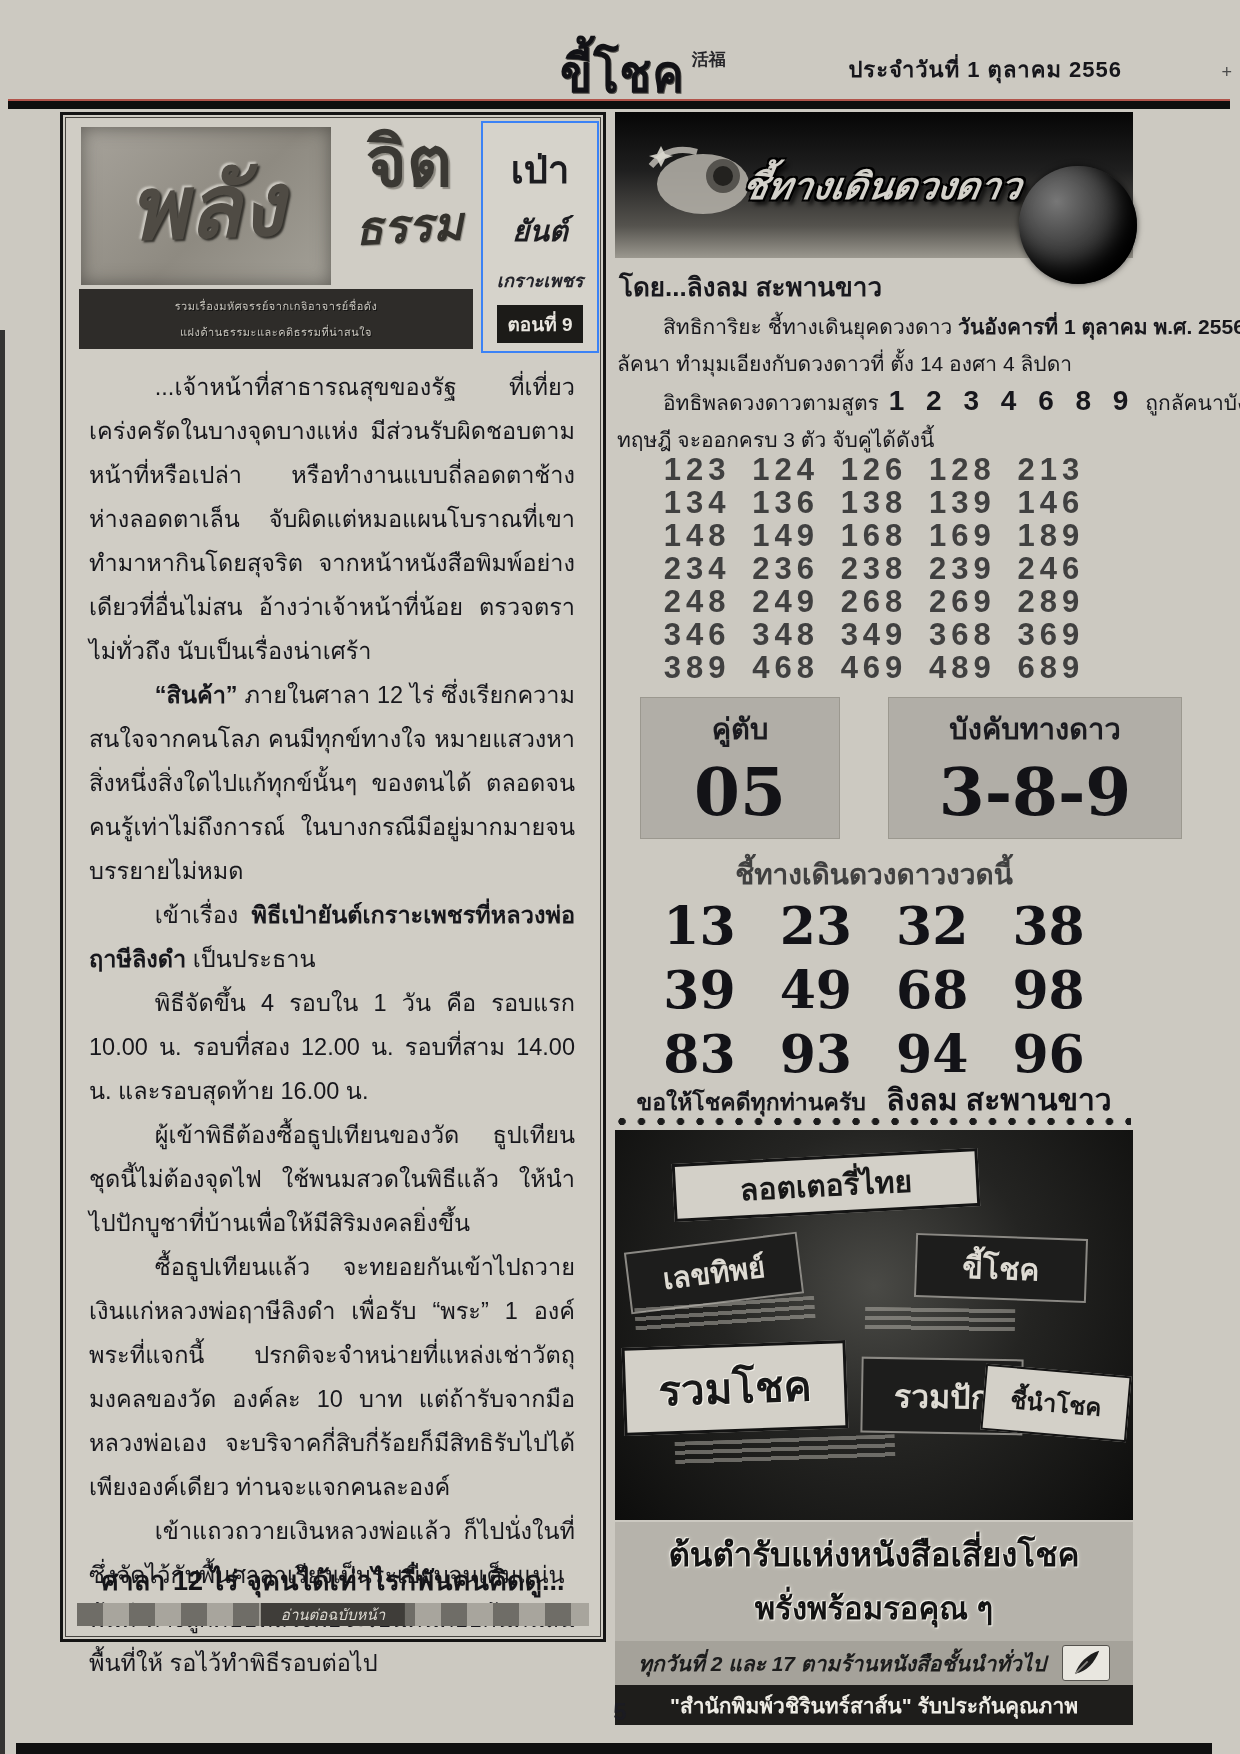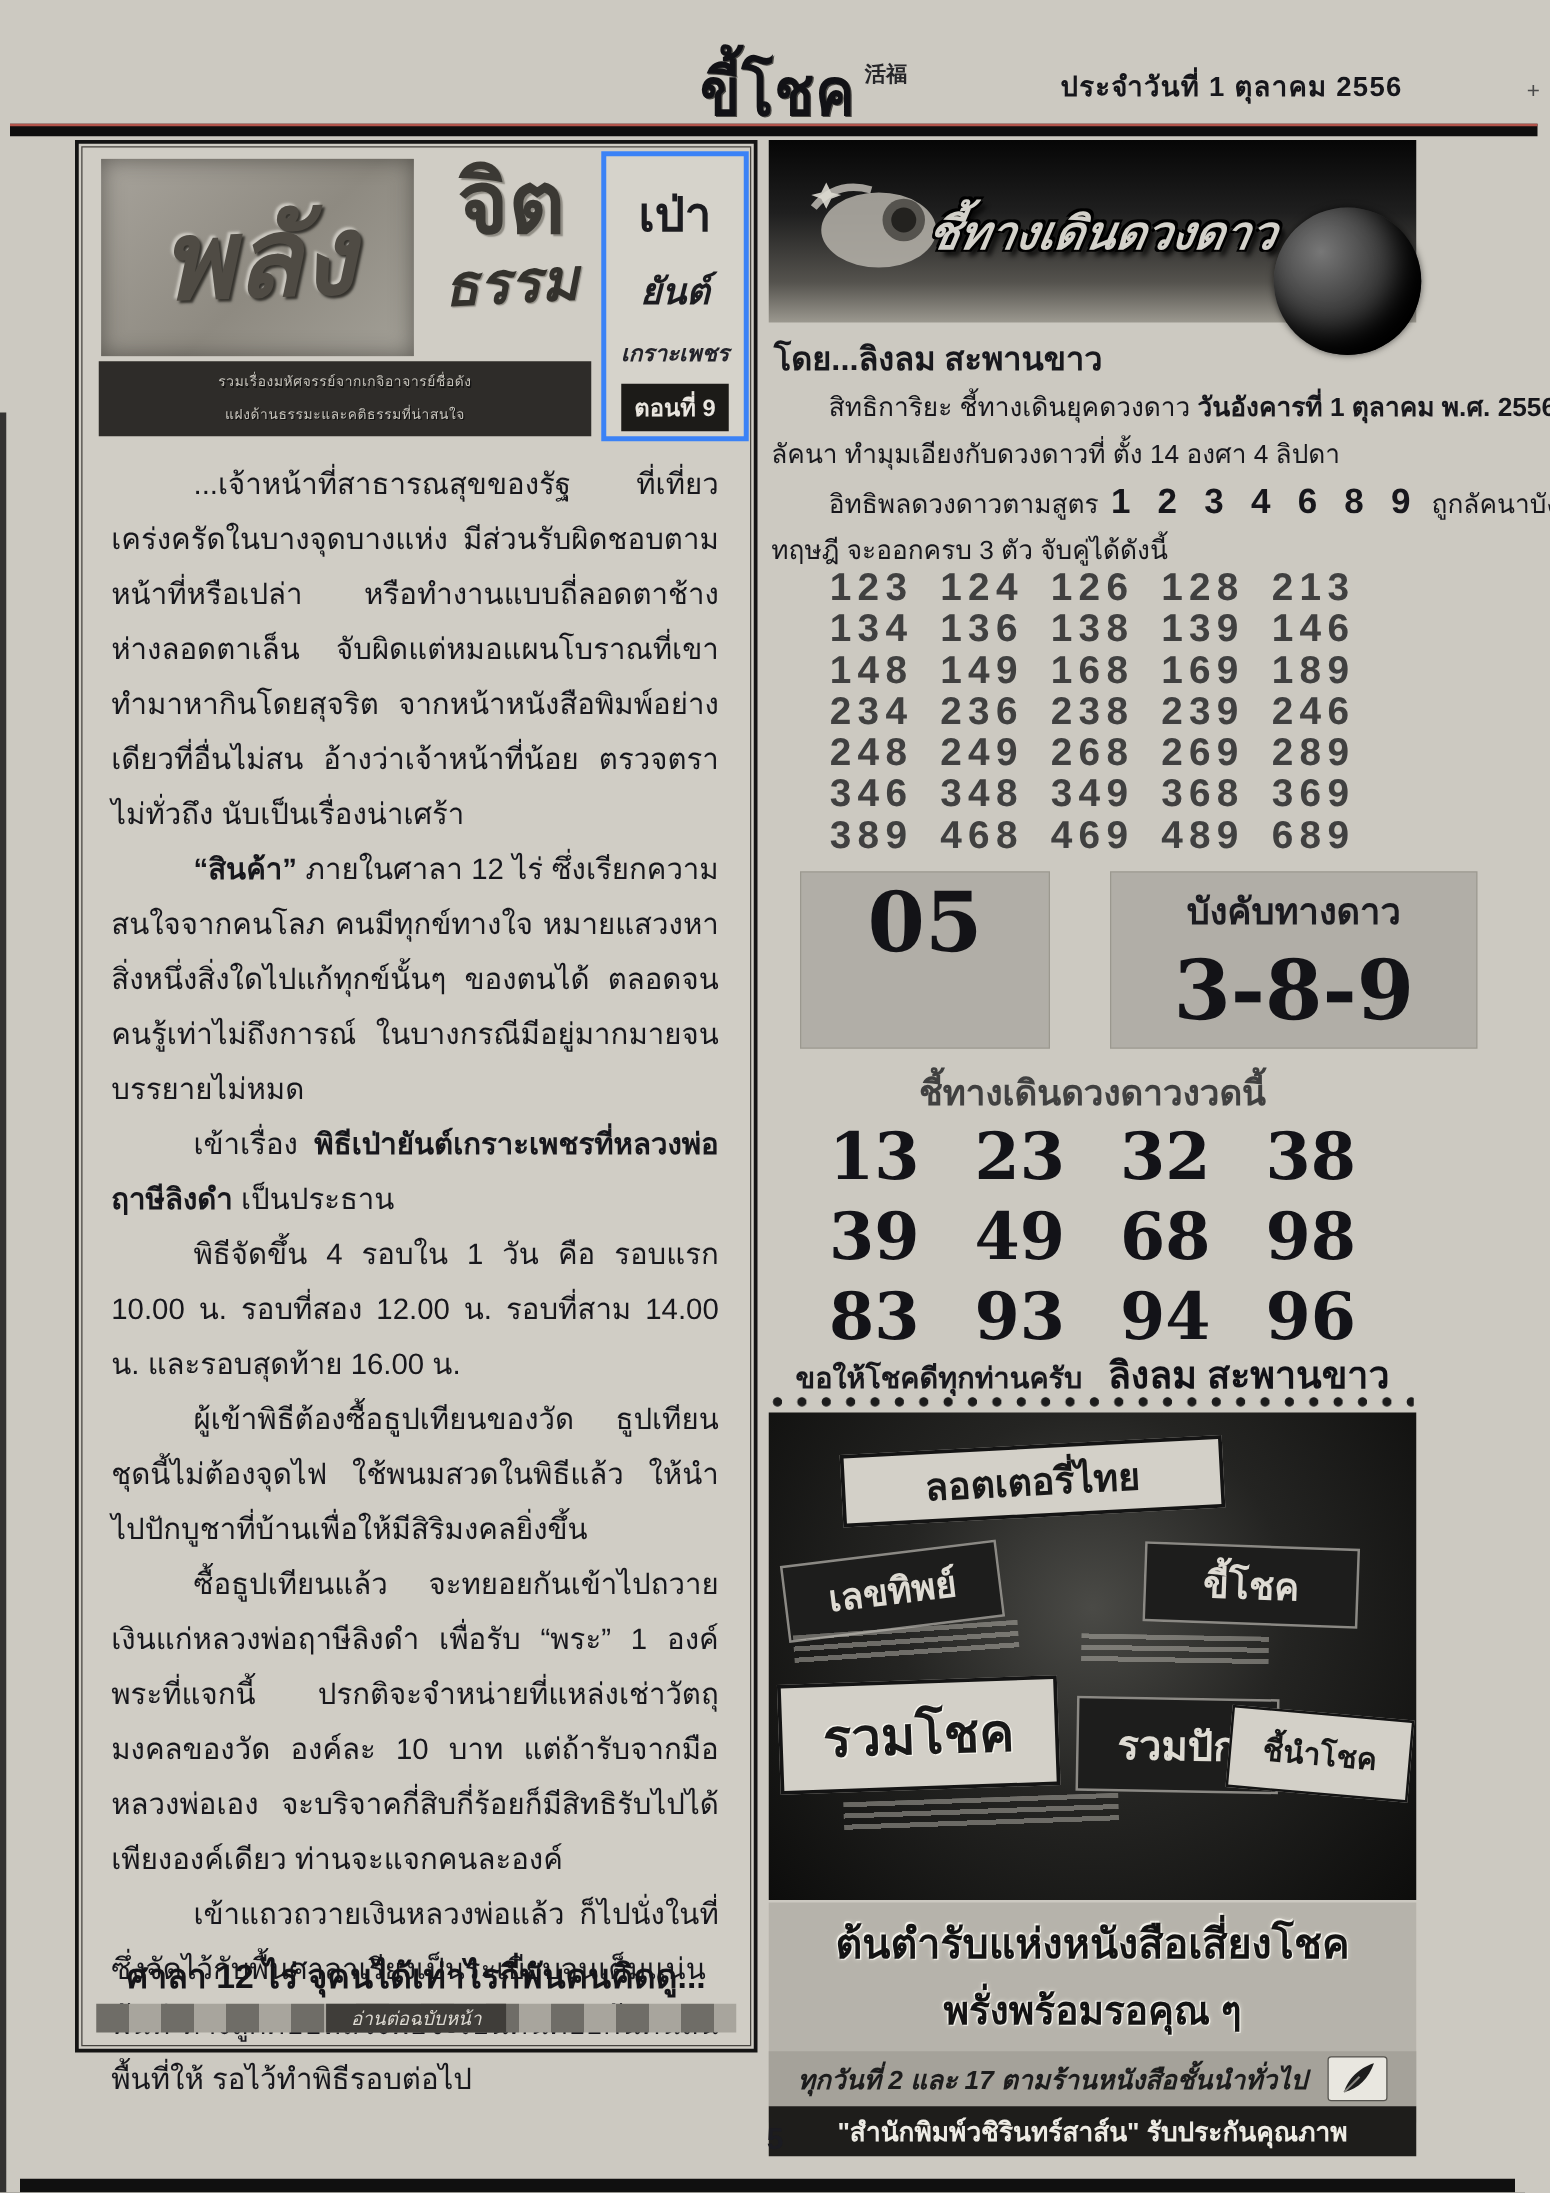--- a/index.html
+++ b/index.html
@@ -23,21 +23,21 @@
   .mh-left{position:absolute;left:18px;top:12px;width:250px;height:158px;
            background:linear-gradient(135deg,#a7a39b 0%,#8e8a81 55%,#a3a097 100%);
            display:flex;align-items:center;justify-content:center;
            box-shadow:inset 0 0 18px rgba(40,38,34,.55);}
   .mh-word1{font-size:88px;font-weight:900;font-style:italic;color:#4f4b44;
             text-shadow:2px 2px 2px #33312c,-2px -2px 2px #cbc8c0;transform:rotate(-2deg);}
   .mh-mid{position:absolute;left:276px;top:8px;width:140px;text-align:center;}
   .mh-word2{font-size:70px;font-weight:900;color:#3b3934;line-height:78px;text-shadow:2px 2px 1px #8e8b83;}
   .mh-word3{font-size:46px;font-weight:900;font-style:italic;color:#34322d;line-height:50px;
             text-shadow:1px 1px 1px #8e8b83;transform:rotate(-3deg);}
-  .mh-right{position:absolute;left:418px;top:6px;width:118px;height:232px;border:4px solid #3b82f6;
+  .mh-right{position:absolute;left:418px;top:6px;width:118px;height:232px;border:2px solid #3b82f6;
             background:#d6d3cb;box-sizing:border-box;text-align:center;}
   .mh-side1{margin-top:16px;font-size:38px;font-weight:900;color:#1c1c20;}
   .mh-side2{margin-top:8px;font-size:29px;font-weight:800;font-style:italic;color:#1c1c20;}
   .mh-side3{margin-top:12px;font-size:18px;font-style:italic;font-weight:600;color:#23232a;}
   .mh-badge{display:inline-block;margin-top:10px;background:#1c1b18;color:#e9e6df;
             font-size:19px;font-weight:700;padding:4px 10px;}
   .mh-tagline{position:absolute;left:16px;top:174px;width:394px;height:60px;background:#2e2c29;
               display:flex;flex-direction:column;align-items:center;justify-content:center;
               font-size:11px;line-height:26px;letter-spacing:.5px;color:#c6c3bb;
               text-shadow:1px 1px 0 #111;}
@@ -235,20 +235,21 @@
         <div class="grid-num">368</div>
         <div class="grid-num">369</div>
         <div class="grid-num">389</div>
         <div class="grid-num">468</div>
         <div class="grid-num">469</div>
         <div class="grid-num">489</div>
         <div class="grid-num">689</div>
       </div>
 
     <div class="gray-box pair-box">
+      <div class="gb-label">คู่ตับ</div>
       <div class="gb-value">05</div>
     </div>
     <div class="gray-box force-box">
       <div class="gb-label">บังคับทางดาว</div>
       <div class="gb-value">3-8-9</div>
     </div>
 
     <div class="draw-heading">ชี้ทางเดินดวงดาวงวดนี้</div>
     <div class="draw-numbers">
         <div class="big-row">

